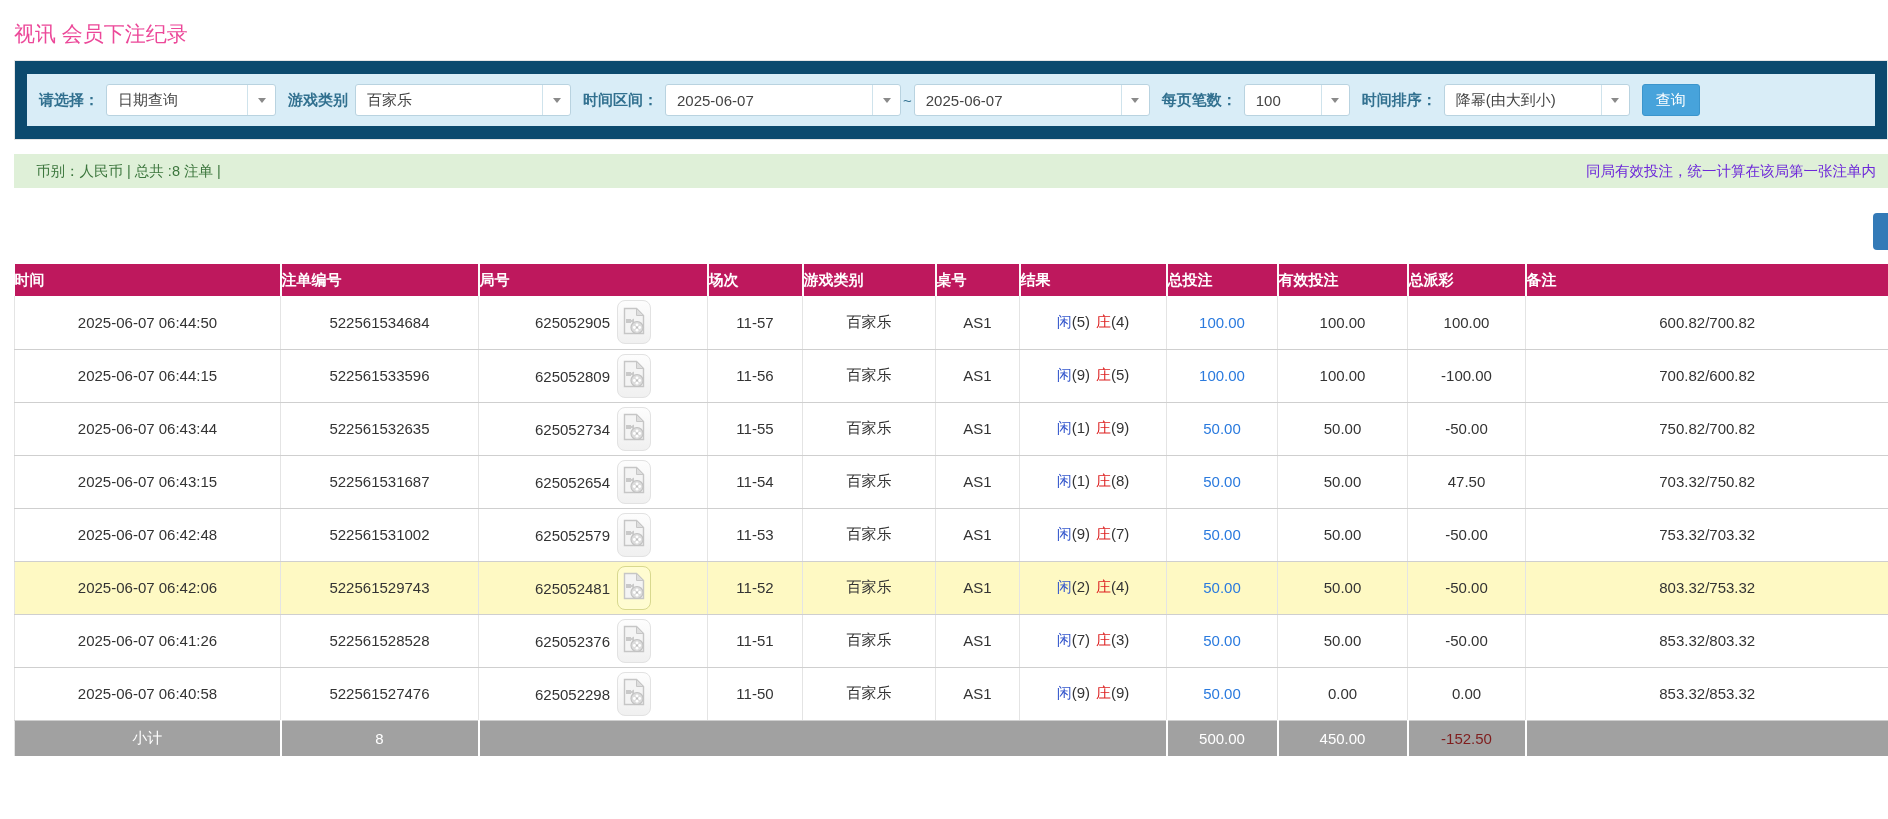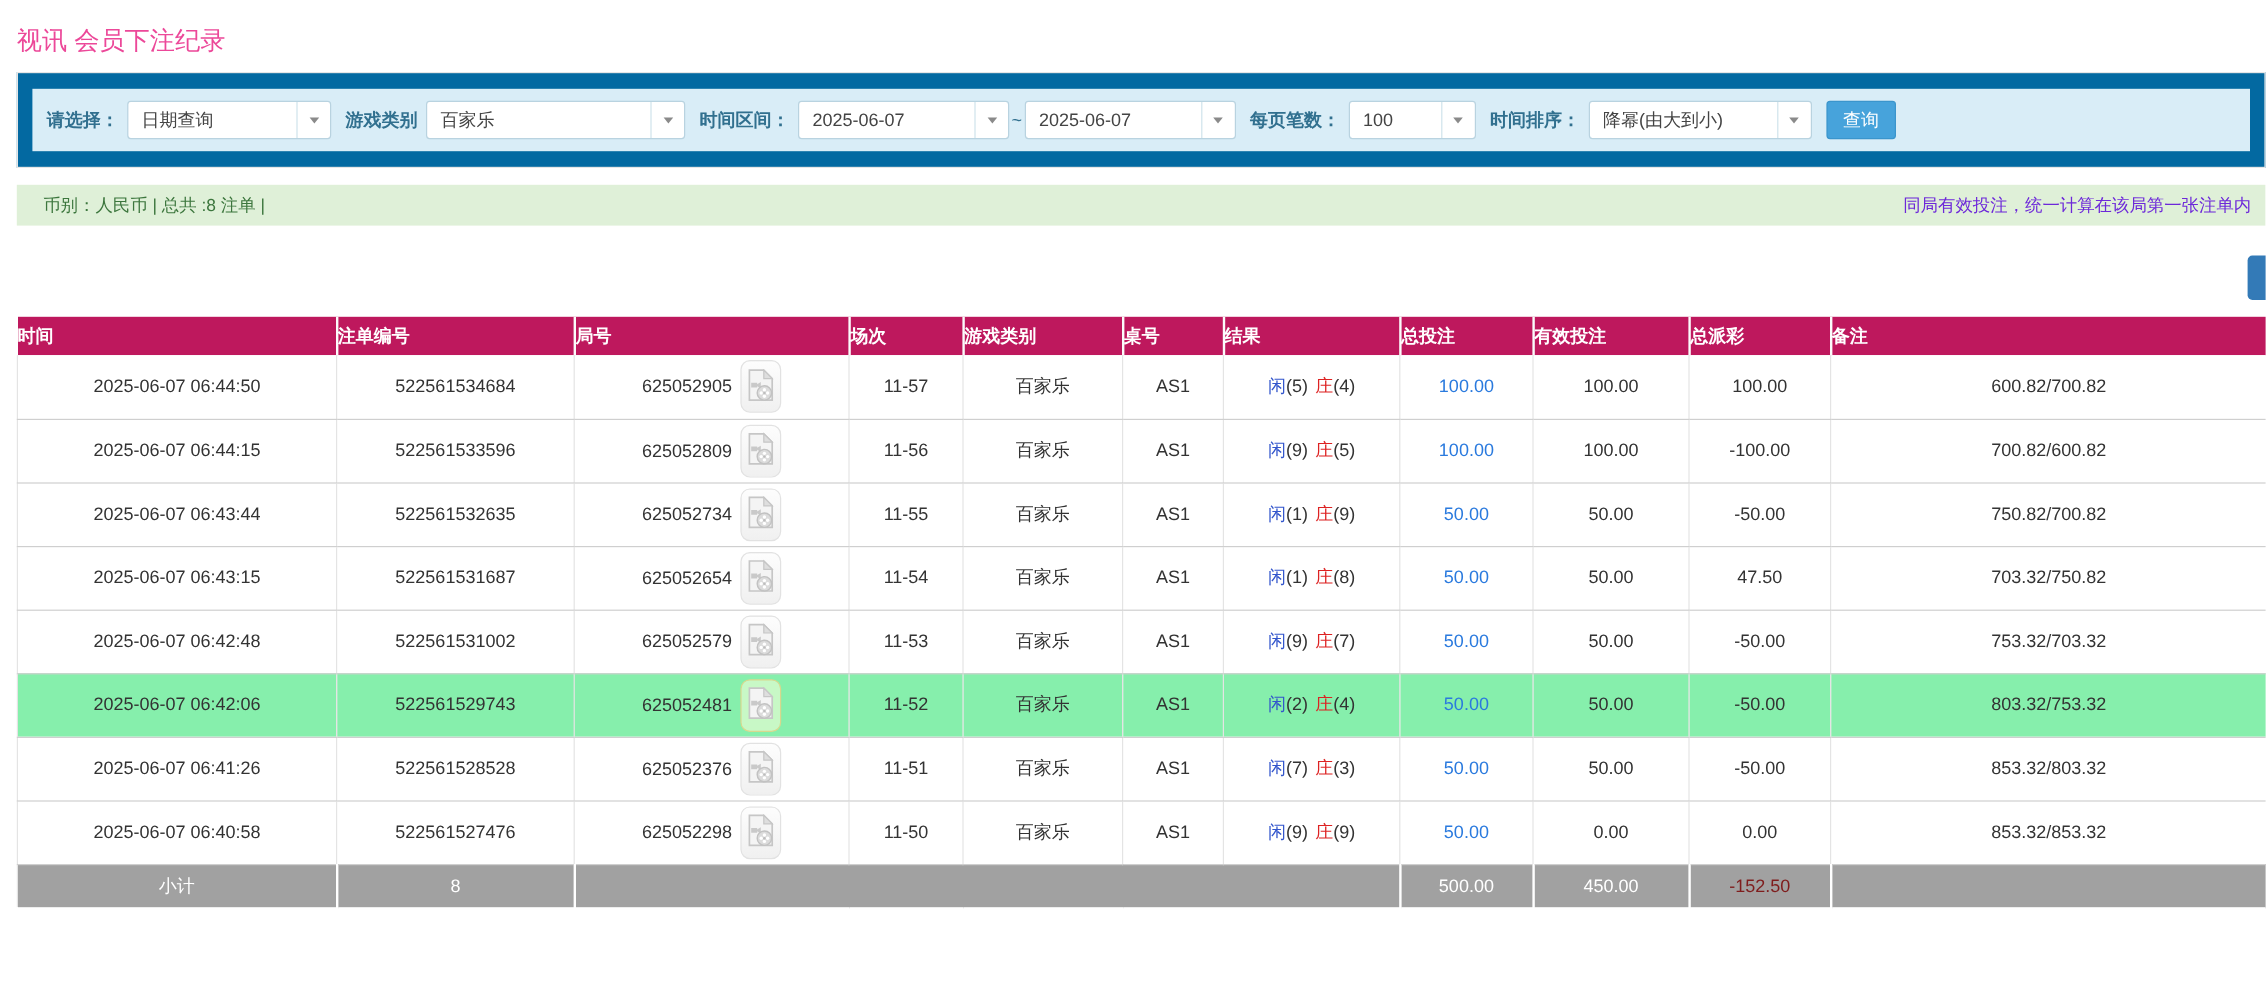--- a/index.html
+++ b/index.html
@@ -2,50 +2,50 @@
 <html><head>
 <meta charset="utf-8">
 <style>
   html,body{margin:0;padding:0;}
   body{
     width:1888px;height:819px;overflow:hidden;position:relative;
     background:#fff;font-family:"Liberation Sans","DejaVu Sans",sans-serif;color:#333;
   }
   .page-title{font-size:21px;font-weight:400;color:#ec4899;margin:20px 0 12px 14px;}
   
-  .filter-panel{margin-left:14px;border:1px solid #e6e6e6;background:#0369a1;padding:13px 12px;}
+  .filter-panel{margin-left:14px;border:1px solid #e6e6e6;background:#0c4a6e;padding:13px 12px;}
   .filter-bar{background:#d9edf7;height:52px;display:flex;align-items:center;padding:0 8px;}
   .flabel{color:#31708f;font-weight:bold;font-size:15px;margin:0 7px 0 12px;white-space:nowrap;}
   .flabel.first{margin-left:4px;}
   .sel{display:inline-flex;align-items:stretch;background:#fff;border:1px solid #b9d3e0;border-radius:3px;height:32px;box-sizing:border-box;}
   .sel .val{padding:0 11px;display:flex;align-items:center;font-size:15px;color:#444;flex:1;white-space:nowrap;overflow:hidden;}
   .sel .caret-box{width:27px;border-left:1px solid #cfe3ec;display:flex;align-items:center;justify-content:center;}
   .caret{width:0;height:0;border-left:4px solid transparent;border-right:4px solid transparent;border-top:5px solid #8a8a8a;}
-  .w-qtype{width:170px}.w-game{width:216px}.w-date{width:176px}.w-pp{width:106px}.w-sort{width:186px}
+  .w-qtype{width:170px}.w-game{width:216px}.w-date{width:236px}.w-pp{width:106px}.w-sort{width:186px}
   .tilde{color:#31708f;margin:0 2px;font-size:15px;}
   .search-btn{margin-left:12px;background:#47a3db;color:#fff;border:1px solid #3b95cc;border-radius:3px;height:32px;padding:0 13px;font-size:15px;cursor:pointer;}
   
   .summary-bar{margin:14px 0 0 14px;background:#dff0d8;height:34px;display:flex;align-items:center;padding:0 12px 0 22px;font-size:14.5px;}
   .summary-left{color:#3c763d;}
   .summary-right{color:#6d28d9;margin-left:auto;}
   
   .edge-btn{position:absolute;top:213px;left:1873px;width:26px;height:37px;background:#337ab7;border-radius:4px;border:none;}
   
   table.bet-table{margin:76px 0 0 14px;border-collapse:collapse;table-layout:fixed;width:1874px;}
   .bet-table th{
     background:#be185d;color:#fff;font-size:15px;font-weight:bold;height:32px;text-align:left;padding:0;
   }
   .bet-table th + th{border-left:2px solid #fbfbfb;}
   .bet-table td{
     text-align:center;font-size:15px;color:#333;height:53px;padding:0 4px;box-sizing:border-box;
     border-right:1px solid #e4e4e4;border-bottom:1px solid #cfcfcf;background:#fff;
   }
   .bet-table td:first-child{border-left:1px solid #e4e4e4;}
   .bet-table td:last-child{border-right:none;}
-  tr.highlight td{background:#86efac;}
+  tr.highlight td{background:#fef9c3;}
   .p-label{color:#3356cc;}
   .b-label{color:#dd2222;margin-left:6px;}
   a.bet-link{color:#2a7ade;text-decoration:none;cursor:pointer;}
   .neg{color:#ff0000;}
   
   .round-no{vertical-align:middle;}
   .video-btn{
     width:34px;height:44px;border-radius:8px;background:linear-gradient(#fdfdfd,#f0f0f0);
     border:1px solid #e2e2e2;display:inline-flex;align-items:center;justify-content:center;
     margin-left:7px;vertical-align:middle;padding:0;cursor:pointer;

